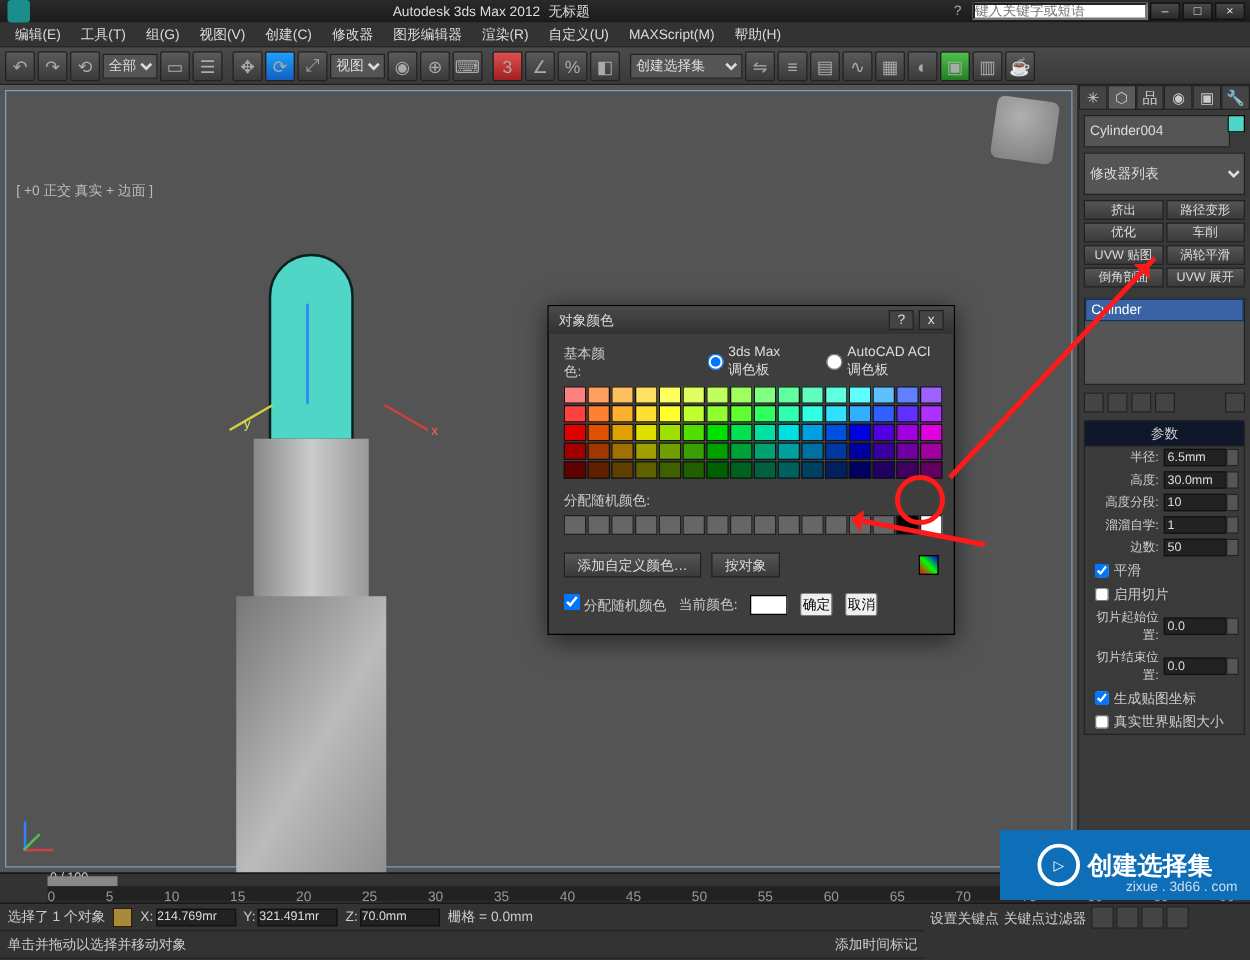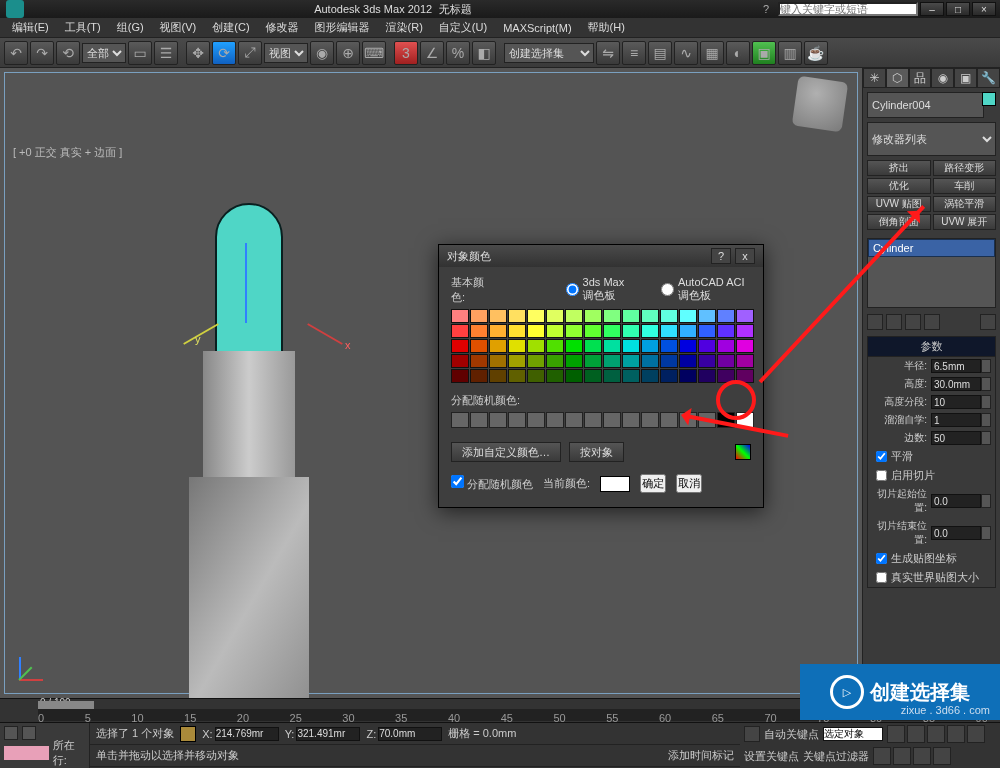--- a/index.html
+++ b/index.html
@@ -479,30 +479,20 @@
       <span>65</span>
       <span>70</span>
       <span>75</span>
       <span>80</span>
       <span>85</span>
       <span>90</span>
     </div>
 </div>
 
 <div class="statusbar">
-  <div class="left">
-    <div class="row2">
-        <div style="width:14px;height:14px;background:#555;border:1px solid #222"></div>
-        <div style="width:14px;height:14px;background:#555;border:1px solid #222"></div>
-      </div>
-    <div class="row2">
-        <div class="pink"></div>
-        <span>所在行:</span>
-      </div>
-  </div>
   <div class="mid">
     <div class="r">
       <span>选择了 1 个对象</span>
       <span class="lock"></span>
       <div class="coord">
           <span>X:</span>
           <input value="214.769mr" style="">
         </div>
       <div class="coord">
           <span>Y:</span>
@@ -513,32 +503,20 @@
           <input value="70.0mm" style="">
         </div>
       <span style="">栅格 = 0.0mm</span>
     </div>
     <div class="r">
       <span>单击并拖动以选择并移动对象</span>
       <span style="margin-left:auto">添加时间标记</span>
     </div>
   </div>
   <div class="right">
-    <div class="r">
-      <div style="width:16px;height:16px;background:#444;border:1px solid #222"></div>
-      <span>自动关键点</span>
-      <input value="选定对象" style="">
-      <div class="btns">
-          <div class="b"></div>
-          <div class="b"></div>
-          <div class="b"></div>
-          <div class="b"></div>
-          <div class="b"></div>
-        </div>
-    </div>
     <div class="r">
       <span>设置关键点</span>
       <span>关键点过滤器</span>
       <div class="btns">
           <div class="b"></div>
           <div class="b"></div>
           <div class="b"></div>
           <div class="b"></div>
         </div>
     </div>

